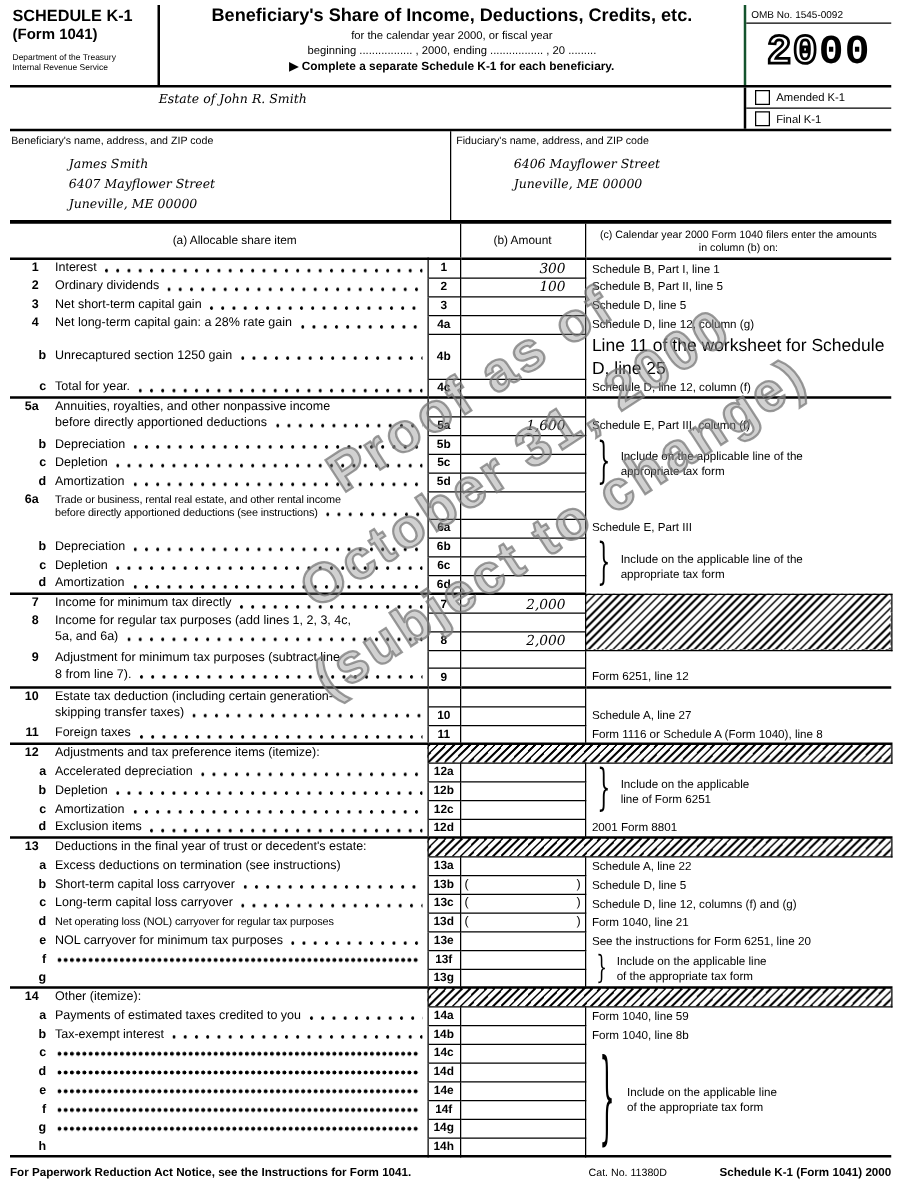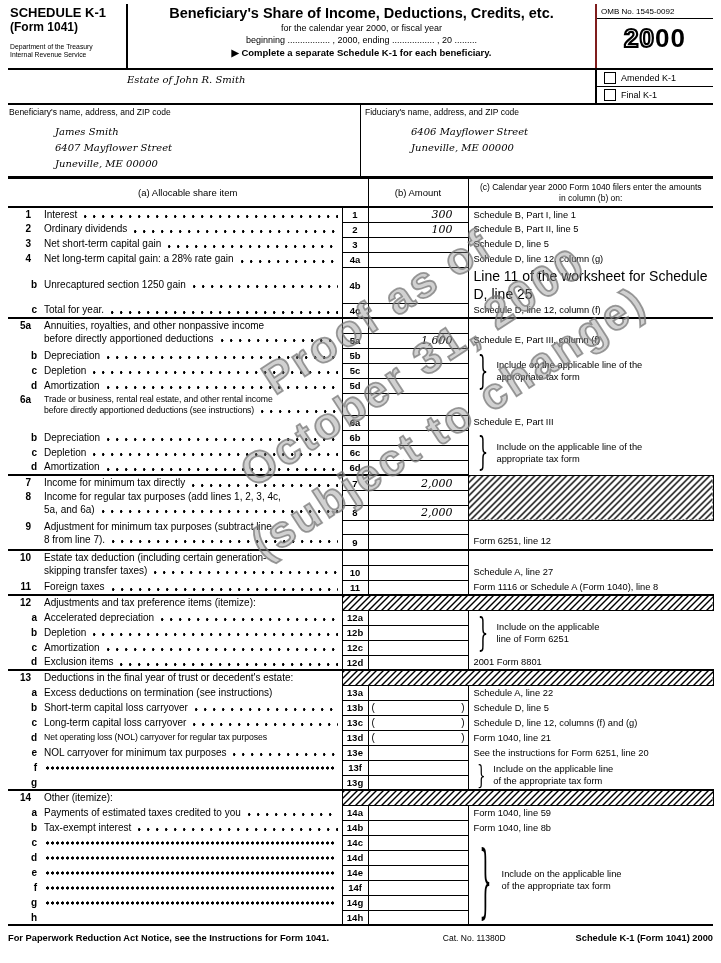--- a/index.html
+++ b/index.html
@@ -14,23 +14,23 @@
   .hdr { display:grid; grid-template-columns:120px 1fr 118px; border-bottom:2px solid #000; min-height:64px; }
   .hdr-left { border-right:2px solid #000; padding:1px 2px 0 2px; }
   .sched { font-size:13px; font-weight:bold; }
   .formno { font-size:12px; font-weight:bold; }
   .dept { font-size:6.8px; margin-top:9px; line-height:1.25; }
   .hdr-mid { text-align:center; padding-top:1px; }
   .title { font-size:14.5px; font-weight:bold; }
   .subtitle { font-size:9px; margin-top:2px; }
   .period { font-size:9px; margin-top:2px; }
   .instr { font-size:9.5px; font-weight:bold; margin-top:2px; }
-  .hdr-right { border-left:2px solid #7f1d1d; }
+  .hdr-right { border-left:2px solid #14532d; }
   .omb { font-size:8px; padding:3px 3px 2px 4px; border-bottom:1px solid #000; }
-  .yearbox { text-align:center; padding-top:4px; font-size:26px; font-weight:bold; letter-spacing:1px; font-family:Liberation Sans, sans-serif; }
+  .yearbox { text-align:center; padding-top:4px; font-size:33px; font-weight:bold; letter-spacing:1px; font-family:Liberation Mono, monospace; }
   .year-hollow { color:#fff; -webkit-text-stroke:2.2px #000; }
   .year-solid { color:#000; }
 
   
   .namerow { display:grid; grid-template-columns:1fr 118px; border-bottom:2px solid #000; min-height:30px; }
   .namecell { padding:1px 0 2px 1px; }
   .slab { font-size:8.5px; }
   .fillin { font-family:"DejaVu Serif", serif; font-style:italic; font-size:10px; }
   .nameval { margin:3px 0 0 118px; }
   .chkcell { border-left:2px solid #000; font-size:9px; }
@@ -101,21 +101,21 @@
   .bflex { display:flex; align-items:center; }
   .brace { display:inline-block; font-family:"DejaVu Serif",serif; margin:0 7px 0 2px; font-weight:normal; }
   .b2 { font-size:17px; transform:scale(0.8,1.5); }
   .b3 { font-size:22px; transform:scale(0.75,1.8); }
   .b6 { font-size:30px; transform:scale(0.65,2.7); }
   .btxt { display:inline-block; }
 
   
   .footer { display:flex; align-items:baseline; margin-top:7px; }
   .fnotice { font-size:9.3px; font-weight:bold; }
-  .fcat { font-size:8.5px; margin-left:auto; margin-right:70px; }
+  .fcat { font-size:8.5px; margin-left:auto; margin-right:42px; }
   .fid { font-size:9.3px; font-weight:bold; }
 
   
   .watermark {
     position:absolute; left:128px; top:268px; width:570px; text-align:center;
     transform:rotate(-33deg); transform-origin:center;
     font-size:44px; font-weight:bold; letter-spacing:3px; line-height:1.5;
     color:rgba(135,135,135,0.38); -webkit-text-stroke:1.8px rgba(120,120,120,0.75);
     pointer-events:none; z-index:5;
   }

